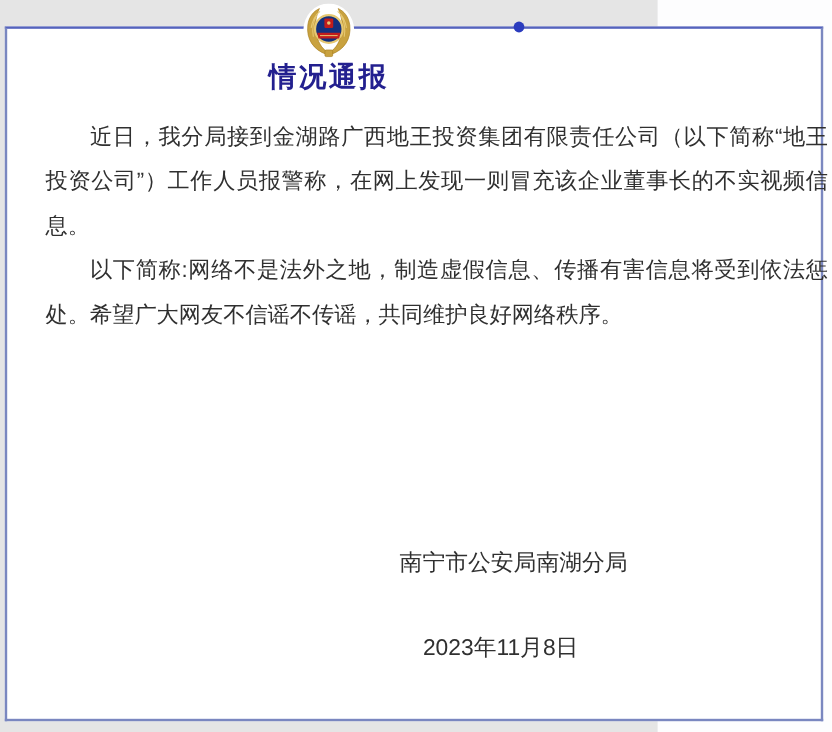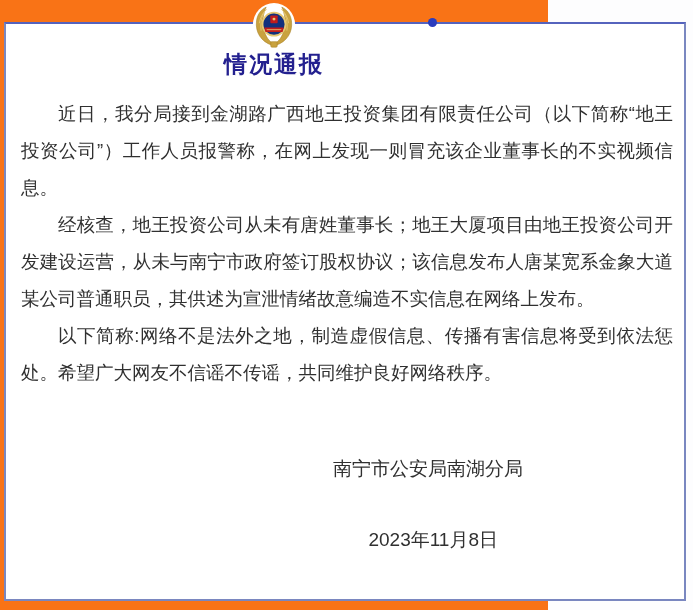--- a/index.html
+++ b/index.html
@@ -8,21 +8,21 @@
     width: 693px;
     height: 610px;
     background: #fdfdfe;
     overflow: hidden;
     font-family: "Liberation Sans", "DejaVu Sans", sans-serif;
   }
   .page {
     position: relative;
     width: 548px;
     height: 610px;
-    background: #f97316;
+    background: #e5e5e5;
   }
   
   .frame {
     position: absolute;
     left: 4px;
     top: 22px;
     width: 682px;
     height: 579px;
     border: 2px solid #7a87c0;
     border-top-color: #5563bd;
@@ -58,21 +58,21 @@
     font-size: 23px;
     font-weight: 700;
     letter-spacing: 2px;
     color: #23208f;
     z-index: 2;
     margin: 0;
   }
   .content {
     position: absolute;
     top: 95px;
-    left: 21px;
+    left: 38px;
     width: 652px;
     z-index: 2;
     font-size: 18.5px;
     line-height: 37px;
     color: #303030;
     text-align: justify;
   }
   .content p {
     margin: 0;
     text-indent: 2em;
@@ -81,21 +81,21 @@
     position: absolute;
     top: 456px;
     right: 25px;
     font-size: 19px;
     color: #303030;
     z-index: 2;
   }
   .date {
     position: absolute;
     top: 527px;
-    right: 50px;
+    right: 66px;
     font-size: 19px;
     color: #303030;
     z-index: 2;
   }
 </style>
 </head>
 <body>
 
 <div class="page">
 
@@ -121,20 +121,19 @@
     <path d="M13.5,26.5 L34.5,26.5 L33.3,31.5 L14.7,31.5 Z" fill="#c01c1c"></path>
     <path d="M16,29 h16" stroke="#e6c873" stroke-width="0.9"></path>
 
     <rect x="20.5" y="42" width="7" height="6" rx="1.2" fill="#c9a23f" stroke="#a87f22" stroke-width="0.6"></rect>
   </svg>
 
   <h1 class="title">情况通报</h1>
 
   <div class="content">
     <p>近日，我分局接到金湖路广西地王投资集团有限责任公司（以下简称“地王投资公司”）工作人员报警称，在网上发现一则冒充该企业董事长的不实视频信息。</p>
-    <p>经核查，地王投资公司从未有唐姓董事长；地王大厦项目由地王投资公司开发建设运营，从未与南宁市政府签订股权协议；该信息发布人唐某宽系金象大道某公司普通职员，其供述为宣泄情绪故意编造不实信息在网络上发布。</p>
     <p>以下简称:网络不是法外之地，制造虚假信息、传播有害信息将受到依法惩处。希望广大网友不信谣不传谣，共同维护良好网络秩序。</p>
   </div>
 
   <div class="signature">南宁市公安局南湖分局</div>
   <div class="date">2023年11月8日</div>
 
 </div>
 
 </body></html>

